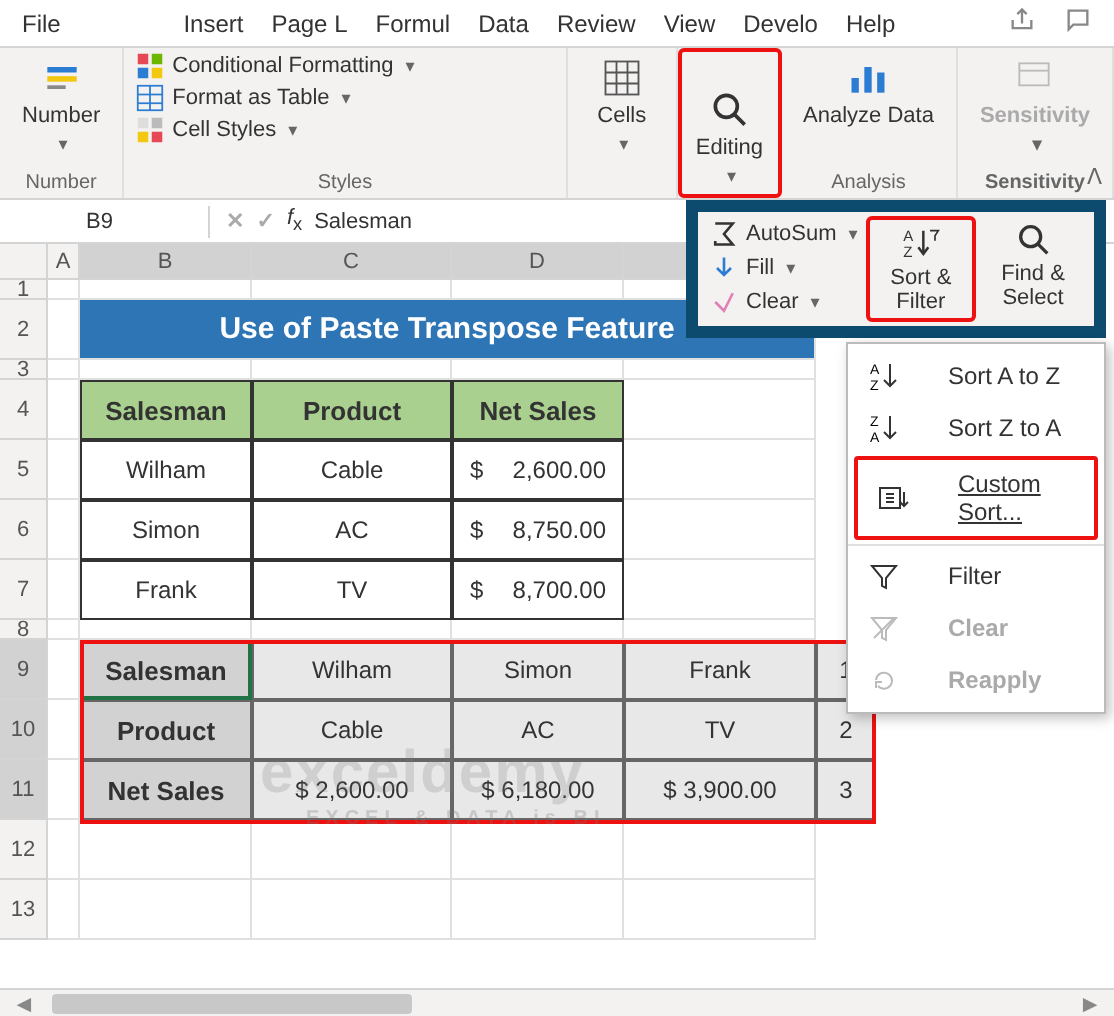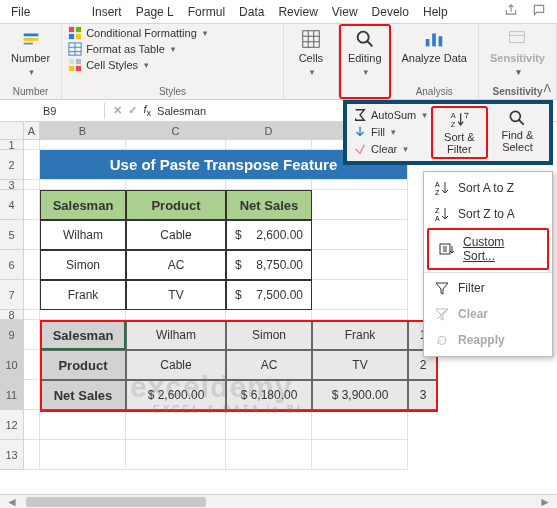--- a/index.html
+++ b/index.html
@@ -41,27 +41,27 @@
 .title-banner { background: #2e75b6; color: #fff; font-weight: 600; font-size: 15px; display: flex; align-items: center; justify-content: center; grid-column: span 4; }
 .thdr { background: #a9d08e; font-weight: 700; font-size: 13px; border: 1px solid #333 !important; }
 .tcell { border: 1px solid #333 !important; background: #fff; font-size: 12px; }
 .tcell.money { justify-content: space-between; padding: 0 8px; }
 .t2hdr { background: #d2d2d2; font-weight: 700; font-size: 13px; border: 1px solid #666 !important; }
 .t2cell { background: #e8e8e8; border: 1px solid #666 !important; font-size: 12px; }
 .selected-rowhdr { background: #d2d2d2; }
 .selected-colhdr { background: #d2d2d2; }
 .active-cell-ring { position: absolute; border: 2px solid #217346; pointer-events: none; }
 
-.ribbon2 { position: absolute; top: 100px; right: 4px; width: 210px; background: #f3f2f1; border: 4px solid #0c4a6e; display: flex; padding: 2px; z-index: 5; }
+.ribbon2 { position: absolute; top: 100px; right: 4px; width: 210px; background: #f3f2f1; border: 6px solid #0c4a6e; display: flex; padding: 2px; z-index: 5; }
 .r2col { display: flex; flex-direction: column; gap: 3px; padding: 2px 4px; font-size: 11px; }
 .r2btn { display: flex; flex-direction: column; align-items: center; gap: 1px; font-size: 11px; padding: 2px 3px; border-radius: 3px; line-height: 1.1; }
 .r2btn svg { width: 20px; height: 20px; }
 
 .sortmenu { position: absolute; top: 171px; right: 4px; width: 130px; background: #fff; border: 1px solid #bbb; box-shadow: 2px 2px 6px rgba(0,0,0,0.25); z-index: 6; padding: 3px 0; }
-.sortmenu .mi { display: flex; align-items: center; gap: 8px; padding: 5px 10px; font-size: 12px; }
+.sortmenu .mi { display: flex; align-items: center; gap: 24px; padding: 5px 10px; font-size: 12px; }
 .sortmenu .mi svg { width: 16px; height: 16px; flex-shrink: 0; }
 .sortmenu .sep { height: 1px; background: #e0e0e0; margin: 2px 0; }
 .watermark { position: absolute; left: 130px; top: 370px; font-size: 30px; color: rgba(120,120,120,0.22); font-weight: 700; pointer-events: none; z-index: 3; letter-spacing: 1px; }
 .watermark small { display: block; font-size: 10px; letter-spacing: 3px; color: rgba(120,120,120,0.3); text-align: left; margin-left: 23px; }
 .scrollbar-b { position: absolute; bottom: 0; left: 0; right: 0; height: 14px; background: #f3f2f1; border-top: 1px solid #d4d4d4; display:flex; align-items:center; }
 .sb-thumb { background: #c8c8c8; height: 10px; margin: 2px; border-radius: 2px; }
 .chev-collapse { position:absolute; right:6px; bottom:4px; font-size:11px; color:#666;}
 .sel-outline { position:absolute; border: 2.5px solid #e11; pointer-events:none; z-index:2;}
 </style>
 </head>
@@ -154,21 +154,21 @@
             <line x1="9" y1="3" x2="9" y2="21" stroke="#555"></line>
             <line x1="15" y1="3" x2="15" y2="21" stroke="#555"></line>
           </svg>
         <span>Cells</span>
           <span class="chev-down">▾</span>
       </div>
     </div>
     <div class="glabel"></div>
   </div>
 
-  <div class="ribbon-group red-box" style="padding:0 2px">
+  <div class="ribbon-group red-box" style="padding:16px 2px">
     <div class="gbody">
       <div class="vbtn">
         <svg viewBox="0 0 24 24">
             <circle cx="10" cy="10" r="6" fill="none" stroke="#333" stroke-width="2"></circle>
             <line x1="14" y1="14" x2="20" y2="20" stroke="#333" stroke-width="2"></line>
           </svg>
         <span>Editing</span>
           <span class="chev-down">▾</span>
       </div>
     </div>
@@ -379,21 +379,21 @@
             <span>8,750.00</span>
           </div>
         <div class="cell col-E"></div>
       </div>
       <div class="row" style="height:30px">
         <div class="cell col-A"></div>
         <div class="cell col-B tcell">Frank</div>
         <div class="cell col-C tcell">TV</div>
         <div class="cell col-D tcell money">
             <span>$</span>
-            <span>7,500.00</span>
+            <span>8,700.00</span>
           </div>
         <div class="cell col-E"></div>
       </div>
       <div class="row small">
           <div class="cell col-A"></div>
           <div class="cell col-B"></div>
           <div class="cell col-C"></div>
           <div class="cell col-D"></div>
           <div class="cell col-E"></div>
         </div>

